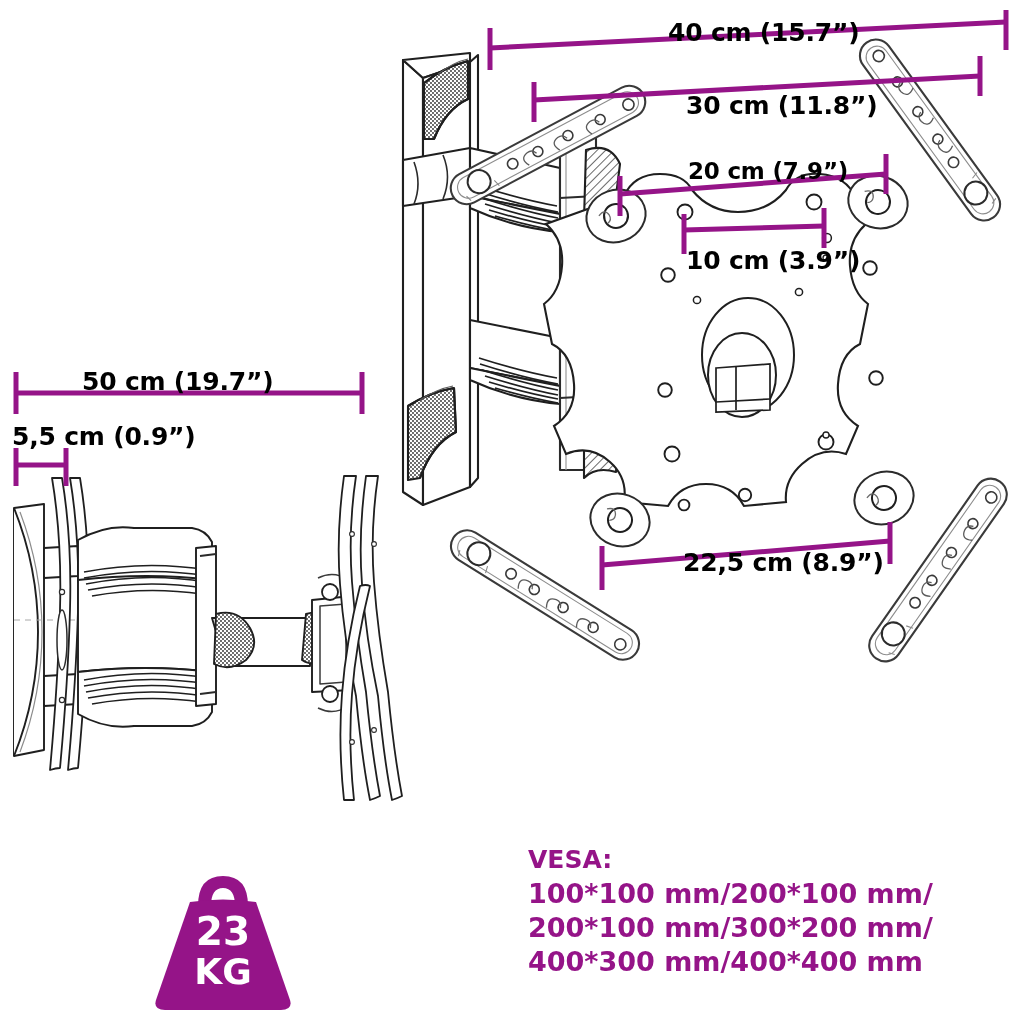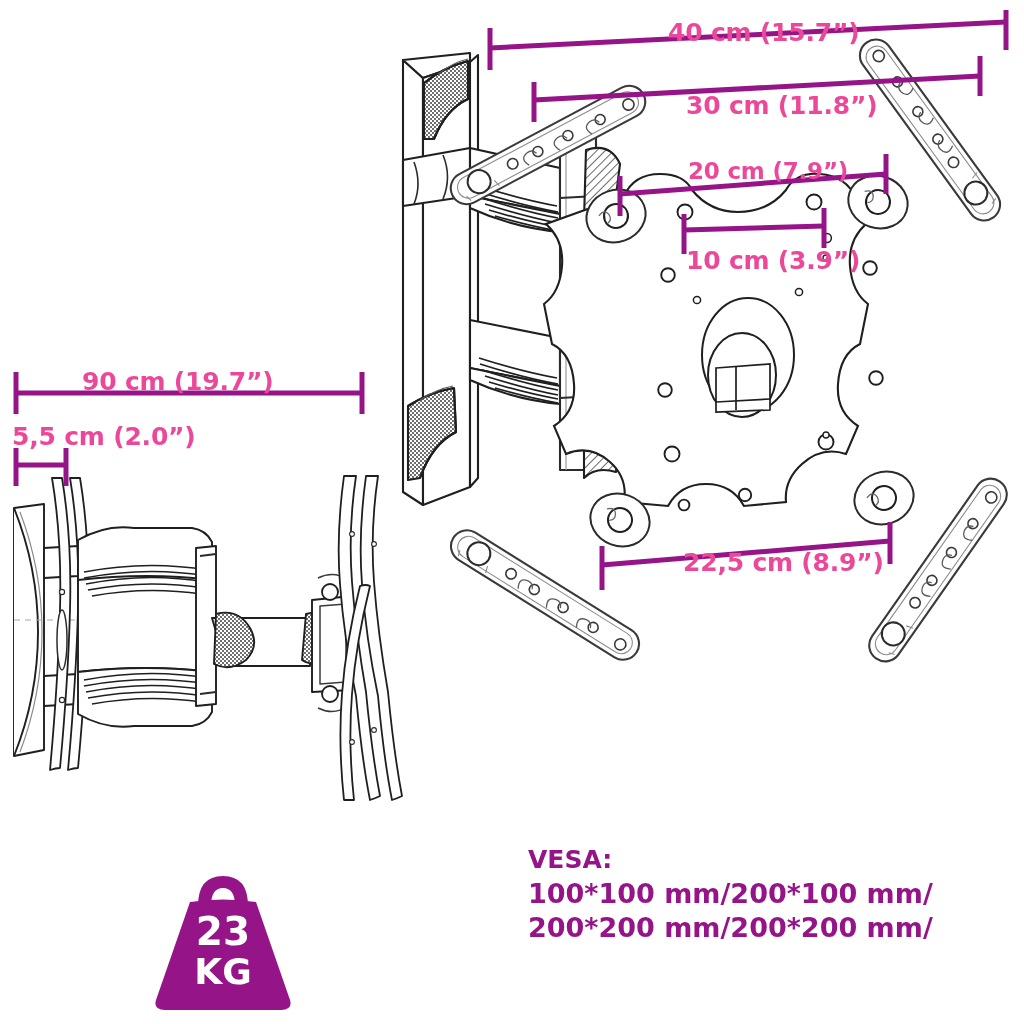--- a/index.html
+++ b/index.html
@@ -7,21 +7,21 @@
     width:1024px;height:1024px;
     font-family:"DejaVu Sans","Liberation Sans",sans-serif;
     overflow:hidden;position:relative;
   }
   #stage{position:absolute;inset:0;width:1024px;height:1024px;}
   svg.layer{position:absolute;left:0;top:0;width:1024px;height:1024px;}
 
   
   .dimtext{
     position:absolute;
-    color:#ec4899;
+    color:#000000;
     font-weight:bold;
     font-family:"DejaVu Sans","Liberation Sans",sans-serif;
     white-space:nowrap;
     letter-spacing:-0.2px;
   }
 
   
   #vesa-block{
     position:absolute;
     left:528px; top:843px;
@@ -320,28 +320,29 @@
   <div class="dimtext" style="left:668px;top:18px;font-size:25px;">40 cm (15.7”)</div>
 
   <div class="dimtext" style="left:686px;top:60px;font-size:25px;margin-top:31px;">30 cm (11.8”)</div>
 
   <div class="dimtext" style="left:688px;top:158px;font-size:23px;">20 cm (7.9”)</div>
 
   <div class="dimtext" style="left:686px;top:246px;font-size:25px;text-align:center;">10 cm (3.9”)</div>
 
   <div class="dimtext" style="left:683px;top:548px;font-size:25px;text-align:center;">22,5 cm (8.9”)</div>
 
-  <div class="dimtext" style="left:82px;top:367px;font-size:25px;">90 cm (19.7”)</div>
-
-  <div class="dimtext" style="left:12px;top:422px;font-size:25px;">5,5 cm (2.0”)</div>
+  <div class="dimtext" style="left:82px;top:367px;font-size:25px;">50 cm (19.7”)</div>
+
+  <div class="dimtext" style="left:12px;top:422px;font-size:25px;">5,5 cm (0.9”)</div>
 
   <div id="vesa-block">
     <span class="vesa-title">VESA:</span>
     <span class="vesa-line">100*100 mm/200*100 mm/</span>
-    <span class="vesa-line">200*200 mm/200*200 mm/</span>
+    <span class="vesa-line">200*100 mm/300*200 mm/</span>
+    <span class="vesa-line">400*300 mm/400*400 mm</span>
   </div>
 
   <div id="weight-badge">
     <svg viewBox="0 0 190 152" width="190" height="152">
       <path d="M70 44 q 0 -30 25 -30 q 25 0 25 30 l -13 0 q 0 -18 -12 -18 q -12 0 -12 18 Z" fill="#951488"></path>
       <path d="M62 40 q 33 -5 66 0 l 34 98 q 3 10 -9 10 L 37 148 q -12 0 -9 -10 Z" fill="#951488"></path>
     </svg>
     <div class="wtext w-kilos">23</div>
     <div class="wtext w-unit">KG</div>
   </div>

